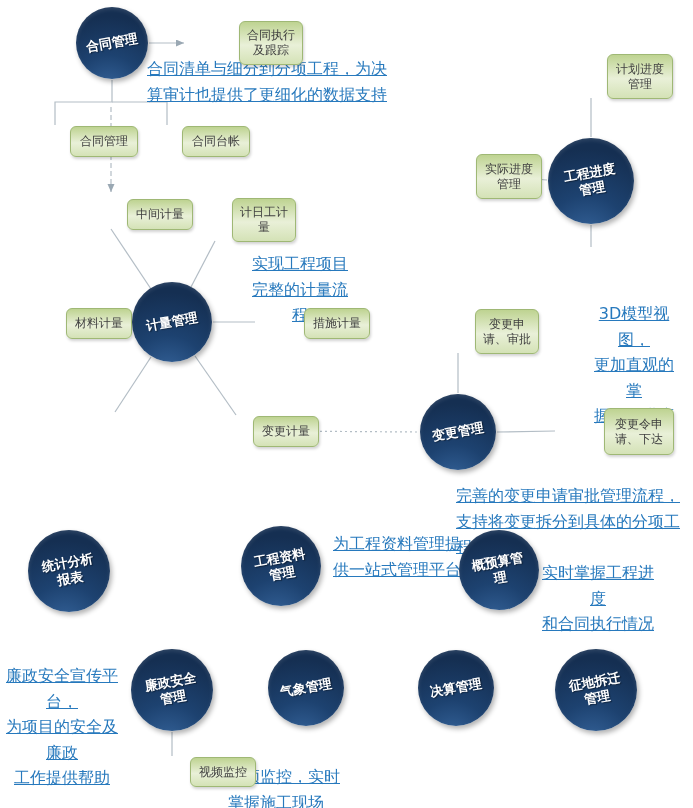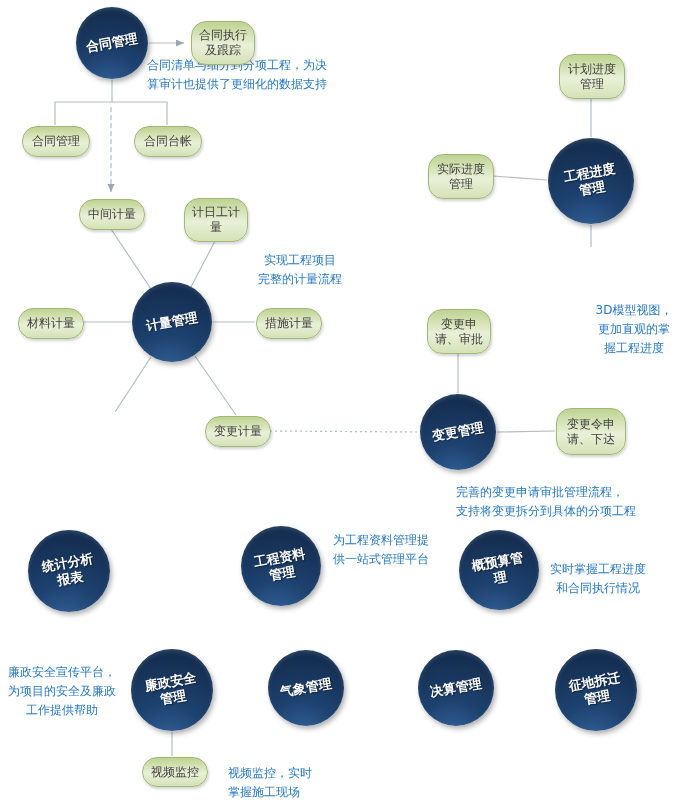--- a/index.html
+++ b/index.html
@@ -13,33 +13,34 @@
     box-shadow:2px 3px 5px rgba(0,0,0,0.30), inset 0 2px 4px rgba(255,255,255,0.12);
     display:flex;align-items:center;justify-content:center;
   }
   .circle .lbl{
     color:#ffffff;font-weight:bold;font-size:13px;line-height:1.25;
     text-align:center;white-space:pre-line;transform:rotate(-10deg);
     text-shadow:1px 1px 1px rgba(0,0,0,0.4);
   }
 
   .gbox{
-    position:absolute;z-index:2;border-radius:15px;
+    position:absolute;z-index:2;border-radius:6px;
     background:linear-gradient(180deg,#bed391 0%,#e9f0d8 55%,#d4e2b6 100%);
     border:1px solid #9fb875;
     box-shadow:1px 2px 3px rgba(0,0,0,0.18);
-    display:flex;align-items:center;justify-content:center;
+    display:flex;align-items:center;justify-content:center;margin-left:48px;
   }
   .gbox .lbl{
     color:#3f3f3f;font-size:12px;line-height:1.25;text-align:center;white-space:pre-line;
   }
 
   .note{
-    position:absolute;z-index:1;color:#2779bd;font-size:12px;line-height:1.6;
+    position:absolute;z-index:1;color:#2779bd;font-size:16px;line-height:1.6;
     white-space:pre-line;
+    text-decoration:underline;
   }
   .note.center{text-align:center;}
 </style>
 </head>
 <body>
 
 <div id="stage">
 
   <svg class="connectors" width="693" height="808">
     <defs>

